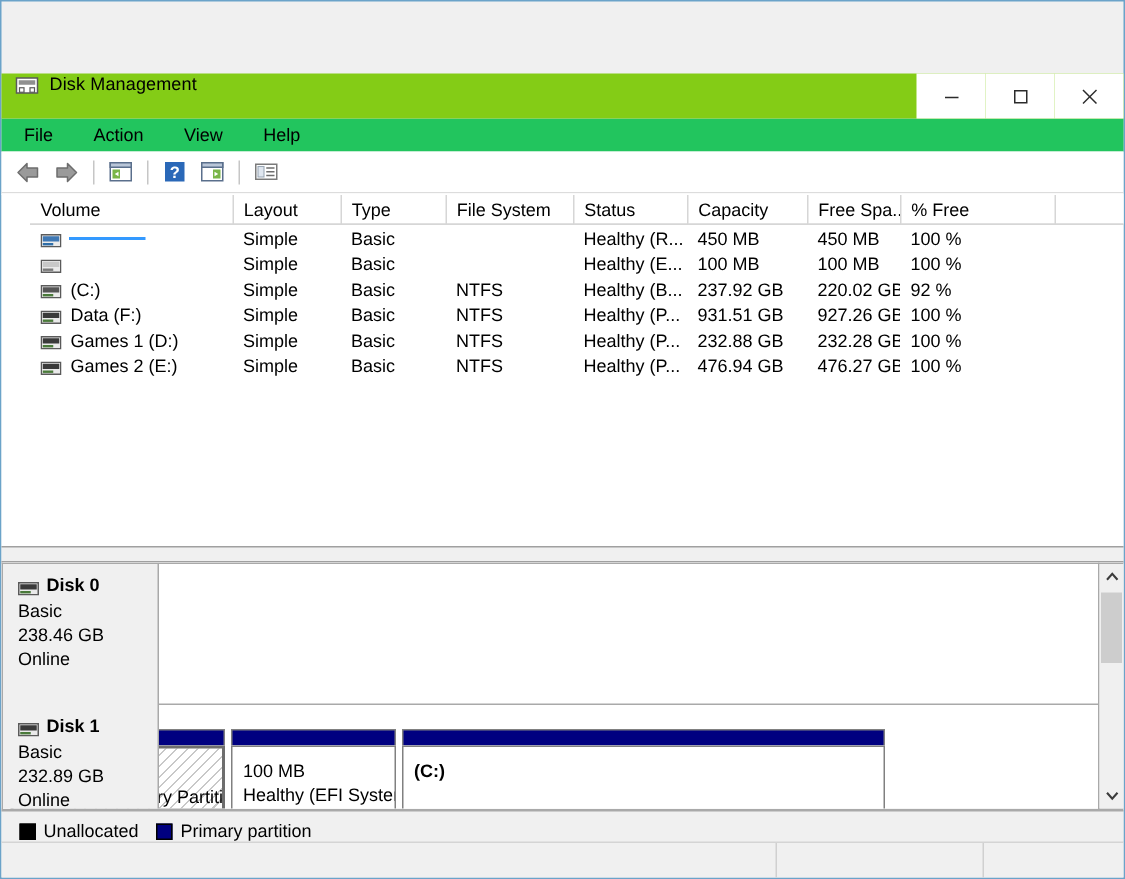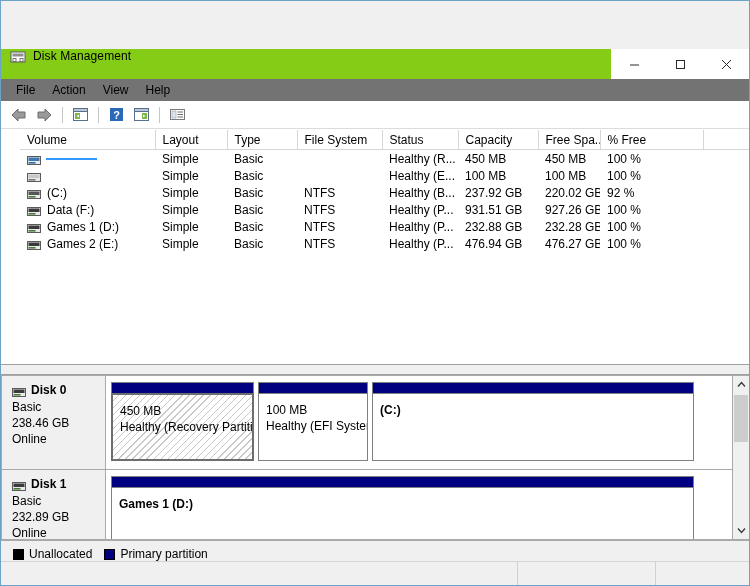--- a/index.html
+++ b/index.html
@@ -61,25 +61,26 @@
     display: flex;
     align-items: center;
     justify-content: center;
     background: #ffffff;
   }
   .win-btn svg { display: block; }
 
   
   .menubar {
     height: 22px;
-    background: #737373;
+    background: #22c55e;
     display: flex;
     align-items: center;
     padding-left: 7px;
     flex: 0 0 auto;
+    gap: 10px;
   }
   .menu-item {
     font-size: 12px;
     padding: 2px 9px 3px 8px;
     color: #000;
     white-space: nowrap;
   }
 
   
   .toolbar {
@@ -194,20 +195,21 @@
     border: 1px solid #a9a9a9;
     border-right: none;
     box-sizing: border-box;
   }
   .disk-row {
     display: flex;
     height: 94px;
     border-bottom: 1px solid #a9a9a9;
     background: #ffffff;
     box-sizing: border-box;
+    flex-direction: column;
   }
   .disk-info {
     width: 104px;
     flex: 0 0 104px;
     background: #f0f0f0;
     border-right: 1px solid #a9a9a9;
     box-sizing: border-box;
     padding: 7px 0 0 10px;
     position: relative;
   }

